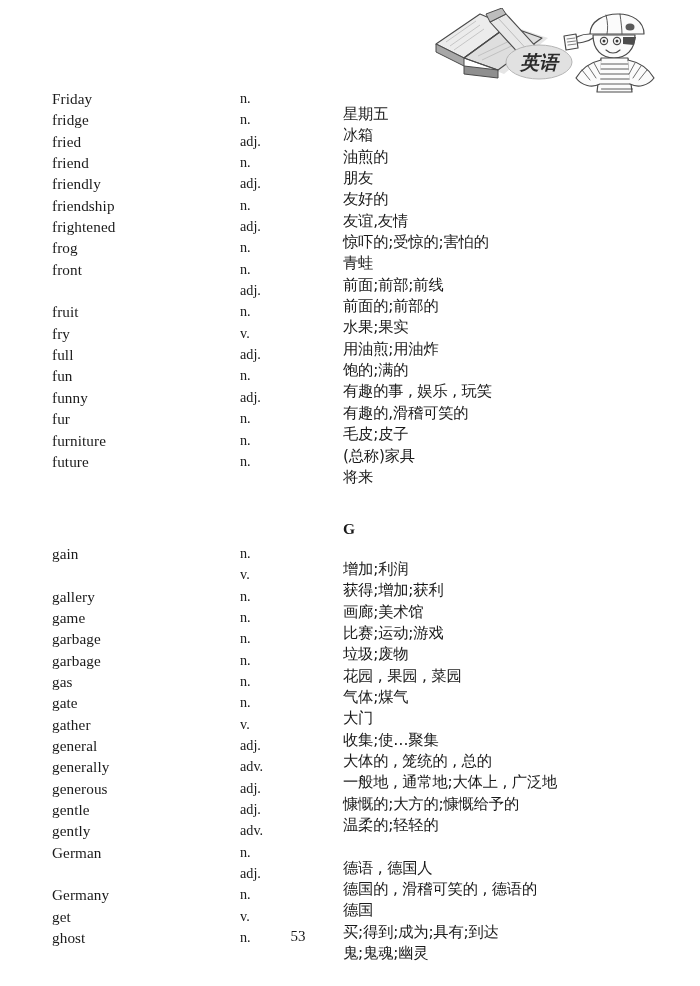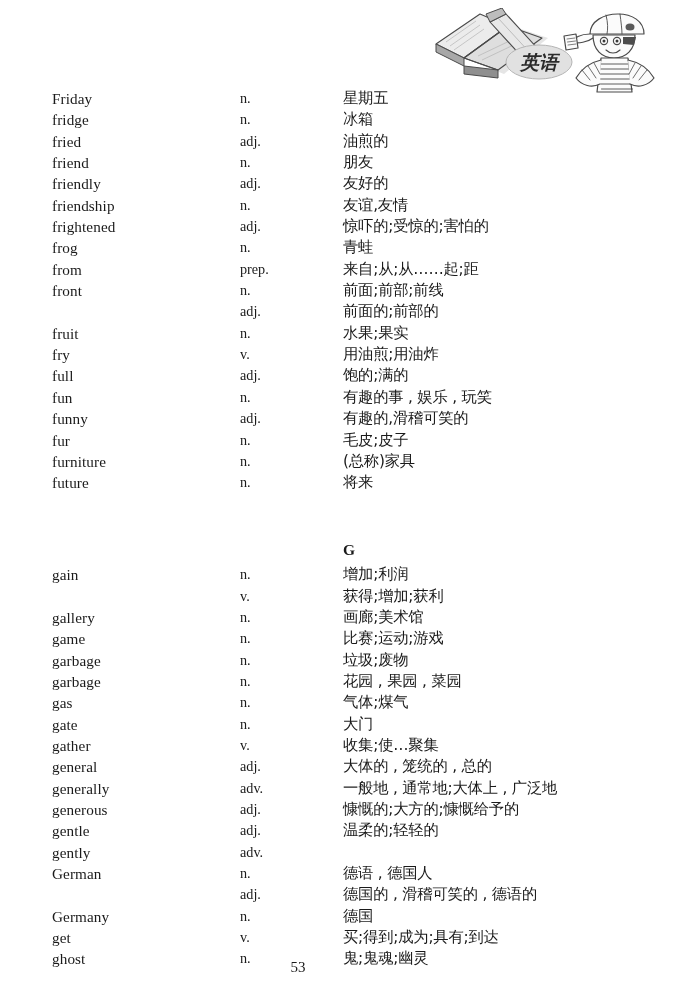--- a/index.html
+++ b/index.html
@@ -51,21 +51,21 @@
   }
   .col-pos {
     position: absolute;
     left: 240px;
     top: 0;
     font-size: 14.2px;
   }
   .col-def {
     position: absolute;
     left: 343px;
-    top: 0;
+    top: 16px;
     font-size: 15.3px;
     font-family: "DejaVu Sans", "Liberation Sans", sans-serif;
     letter-spacing: -.2px;
   }
   .entry.section-gap { height: 42.7px; }
 
   .section-letter {
     position: relative;
     height: 28px;
     line-height: 28px;
@@ -82,21 +82,20 @@
   
   #page-number {
     position: absolute;
     top: 928px;
     left: 0;
     width: 592px;
     text-align: center;
     font-size: 15px;
     padding-left: 4px;
     box-sizing: border-box;
-    margin-top: 31px;
   }
 </style>
 </head>
 <body>
 
 <div id="header-art">
   <svg width="270" height="86" viewBox="0 0 270 86" xmlns="http://www.w3.org/2000/svg">
 
     <g>
 
@@ -202,25 +201,20 @@
     <span class="col-word">frightened</span>
     <span class="col-pos">adj.</span>
     <span class="col-def">惊吓的;受惊的;害怕的</span>
   </div>
   <div class="entry">
     <span class="col-word">frog</span>
     <span class="col-pos">n.</span>
     <span class="col-def">青蛙</span>
   </div>
   <div class="entry">
-    <span class="col-word">from</span>
-    <span class="col-pos">prep.</span>
-    <span class="col-def">来自;从;从……起;距</span>
-  </div>
-  <div class="entry">
     <span class="col-word">front</span>
     <span class="col-pos">n.</span>
     <span class="col-def">前面;前部;前线</span>
   </div>
   <div class="entry">
     <span class="col-word"></span>
     <span class="col-pos">adj.</span>
     <span class="col-def">前面的;前部的</span>
   </div>
   <div class="entry">

